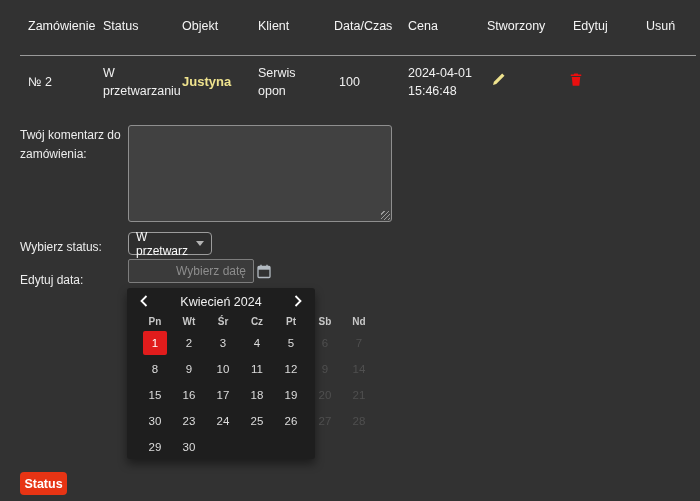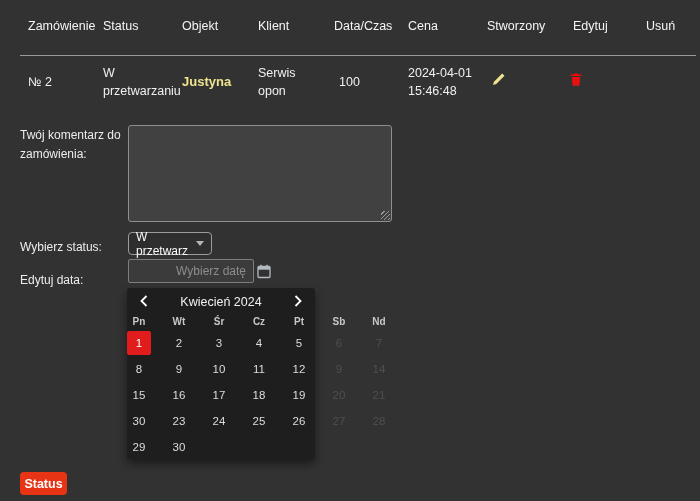--- a/index.html
+++ b/index.html
@@ -83,22 +83,22 @@
     color:#dcdcdc;
   }
   .cal-nav { position:absolute; top:6px; width:16px; height:16px; text-align:center; }
   .cal-prev { left:9px; }
   .cal-next { right:9px; }
   .cal-title {
     position:absolute; top:7px; left:0; right:0; text-align:center;
     font-size:12.5px; color:#f0f0f0;
   }
   .cal-weekdays, .cal-days {
-    position:absolute; left:0;
-    display:grid; grid-template-columns:repeat(7,24px); column-gap:16px;
+    position:absolute; left:16px;
+    display:grid; grid-template-columns:repeat(7,24px); column-gap:10px;
   }
   .cal-weekdays { top:28px; }
   .cal-weekdays span {
     width:24px; text-align:center; font-size:10px; font-weight:bold; color:#c8c8c8;
   }
   .cal-days { top:43px; row-gap:2px; }
   .day {
     width:24px; height:24px; line-height:24px; text-align:center;
     font-size:11.5px; color:#dcdcdc; border-radius:2px; cursor:pointer;
   }

